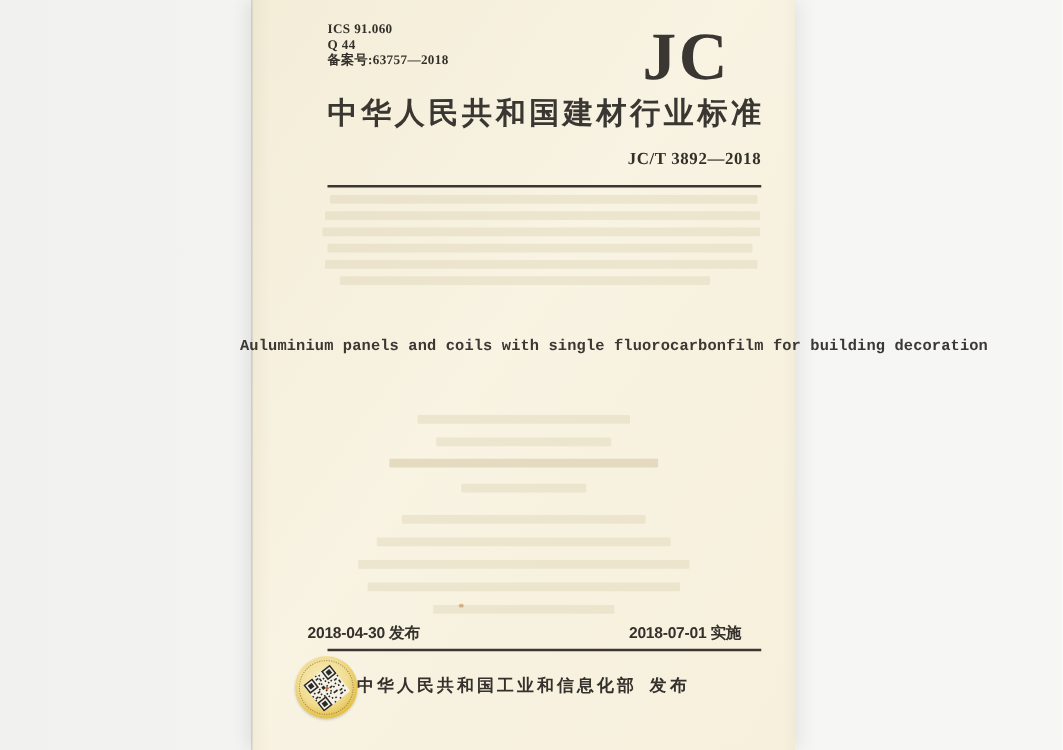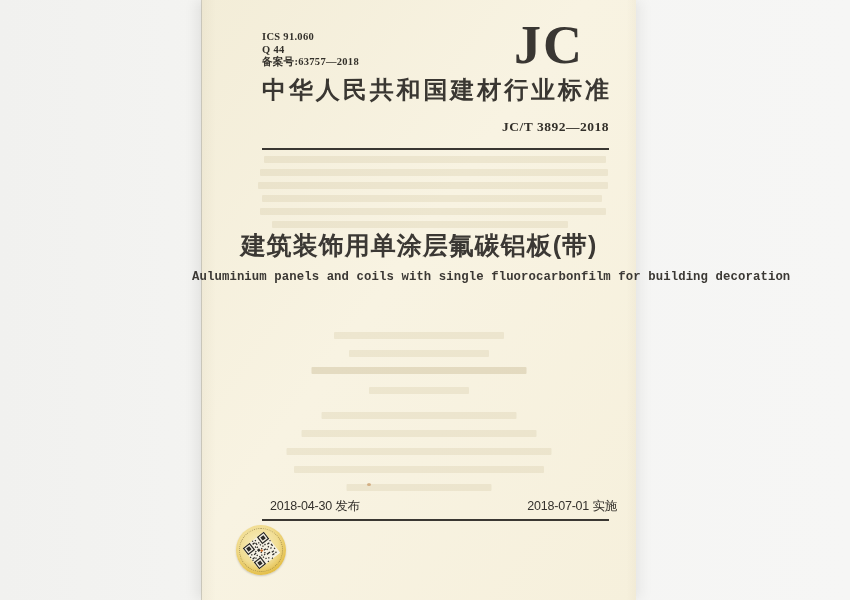--- a/index.html
+++ b/index.html
@@ -16,21 +16,21 @@
     box-shadow:-1px 0 0 rgba(150,140,110,.35), -6px 0 12px rgba(0,0,0,.07), 6px 0 12px rgba(0,0,0,.05);
   }
   .paper::before{
     content:"";position:absolute;inset:0;
     background:linear-gradient(90deg,rgba(120,100,60,.05),rgba(0,0,0,0) 14px),
                linear-gradient(270deg,rgba(120,100,60,.04),rgba(0,0,0,0) 10px);
     pointer-events:none;
   }
   
   .topmeta{
-    position:absolute;left:60px;top:31px;
+    position:absolute;left:60px;top:18px;
     font-family:"Liberation Serif","DejaVu Serif",serif;
     font-weight:bold;font-size:10.5px;line-height:12.5px;letter-spacing:.3px;
   }
   .jc-logo{
     position:absolute;left:310px;top:14px;width:74px;text-align:center;
     font-family:"Liberation Serif","DejaVu Serif",serif;
     font-weight:bold;font-size:54px;letter-spacing:2px;color:#3a3733;
   }
   .std-type{
     position:absolute;left:60px;top:74px;width:347px;
@@ -58,23 +58,23 @@
   }
   
   .g{position:absolute;height:7px;border-radius:1px;
      background:rgba(178,162,112,.16);filter:blur(.6px);}
   .g.d{background:rgba(170,152,100,.26);}
   .gc{left:50%;transform:translateX(-50%);}
   .speck{position:absolute;width:4px;height:3px;border-radius:50%;
      background:rgba(190,130,70,.55);filter:blur(.3px);}
   
   .date-row{
-    position:absolute;left:68px;top:498px;width:347px;
+    position:absolute;left:44px;top:498px;width:347px;
     display:flex;justify-content:space-between;
-    font-size:12.5px;font-weight:normal;letter-spacing:-.2px;color:#34312c;
+    font-size:12.5px;font-weight:bold;letter-spacing:-.2px;color:#34312c;
   }
   .publisher-row{
     position:absolute;left:0;top:540px;width:434px;text-align:center;
     font-size:13.5px;font-weight:bold;color:#34312c;letter-spacing:2.5px;white-space:nowrap;
   }
   .publisher-row .pub-label{margin-left:10px;letter-spacing:3px;}
   
   .sticker{
     position:absolute;left:34px;top:525px;width:50px;height:50px;border-radius:50%;
     background:radial-gradient(circle at 45% 40%, #f8eec4 0%, #f1dd92 48%, var(--sticker_gold,#e3bd45) 74%, #d3a92f 100%);
@@ -121,21 +121,20 @@
 
     <div class="rule rule-top"></div>
 
     <div class="g" style="top:156px;left:62px;width:342px;"></div>
     <div class="g" style="top:169px;left:58px;width:348px;"></div>
     <div class="g" style="top:182px;left:56px;width:350px;"></div>
     <div class="g" style="top:195px;left:60px;width:340px;"></div>
     <div class="g" style="top:208px;left:58px;width:346px;"></div>
     <div class="g" style="top:221px;left:70px;width:296px;"></div>
 
-    <h1 class="title-zh">建筑装饰用单涂层氟碳铝板(带)</h1>
     <div class="title-en">Auluminium panels and coils with single fluorocarbonfilm for building decoration</div>
 
     <div class="g gc" style="top:332px;width:170px;"></div>
     <div class="g gc" style="top:350px;width:140px;"></div>
     <div class="g gc d" style="top:367px;width:215px;"></div>
     <div class="g gc" style="top:387px;width:100px;"></div>
     <div class="g gc" style="top:412px;width:195px;"></div>
     <div class="g gc" style="top:430px;width:235px;"></div>
     <div class="g gc" style="top:448px;width:265px;"></div>
     <div class="g gc" style="top:466px;width:250px;"></div>
@@ -169,15 +168,18 @@
           <path d="M9 0h1v1H9z M11 1h1v1h-1z M8 2h2v1H8z M10 3h1v2h-1z M12 4h1v1h-1z M8 5h1v1H8z M9 6h1v1H9z M12 6h1v1h-1z"></path>
           <path d="M0 9h1v1H0z M2 8h1v1H2z M4 9h2v1H4z M6 8h1v1H6z M1 11h2v1H1z M5 11h1v1H5z M0 12h1v1H0z M3 12h1v1H3z M6 13h1v1H6z"></path>
           <path d="M8 8h2v2H8z M11 9h1v1h-1z M13 8h1v1h-1z M9 11h1v1H9z M12 11h2v1h-2z M8 13h1v1H8z M11 13h1v1h-1z"></path>
           <path d="M15 8h1v1h-1z M17 9h2v1h-2z M20 8h1v1h-1z M16 11h1v1h-1z M19 11h1v2h-1z M14 12h1v1h-1z M17 13h1v1h-1z"></path>
           <path d="M8 15h1v1H8z M10 14h1v1h-1z M12 15h2v1h-2z M9 17h1v1H9z M11 18h1v1h-1z M14 15h1v1h-1z M16 16h2v1h-2z M19 15h1v1h-1z M15 18h2v1h-2z M18 18h1v1h-1z M9 20h1v1H9z M13 20h1v1h-1z"></path>
         </g>
         <rect x="9.7" y="9.7" width="1.8" height="1.8" fill="#d06a28"></rect>
       </svg>
     </div>
 
+    <div class="publisher-row">
+      <span>中华人民共和国工业和信息化部</span><span class="pub-label">发布</span>
+    </div>
 
   </div>
 </div>
 
 </body></html>

